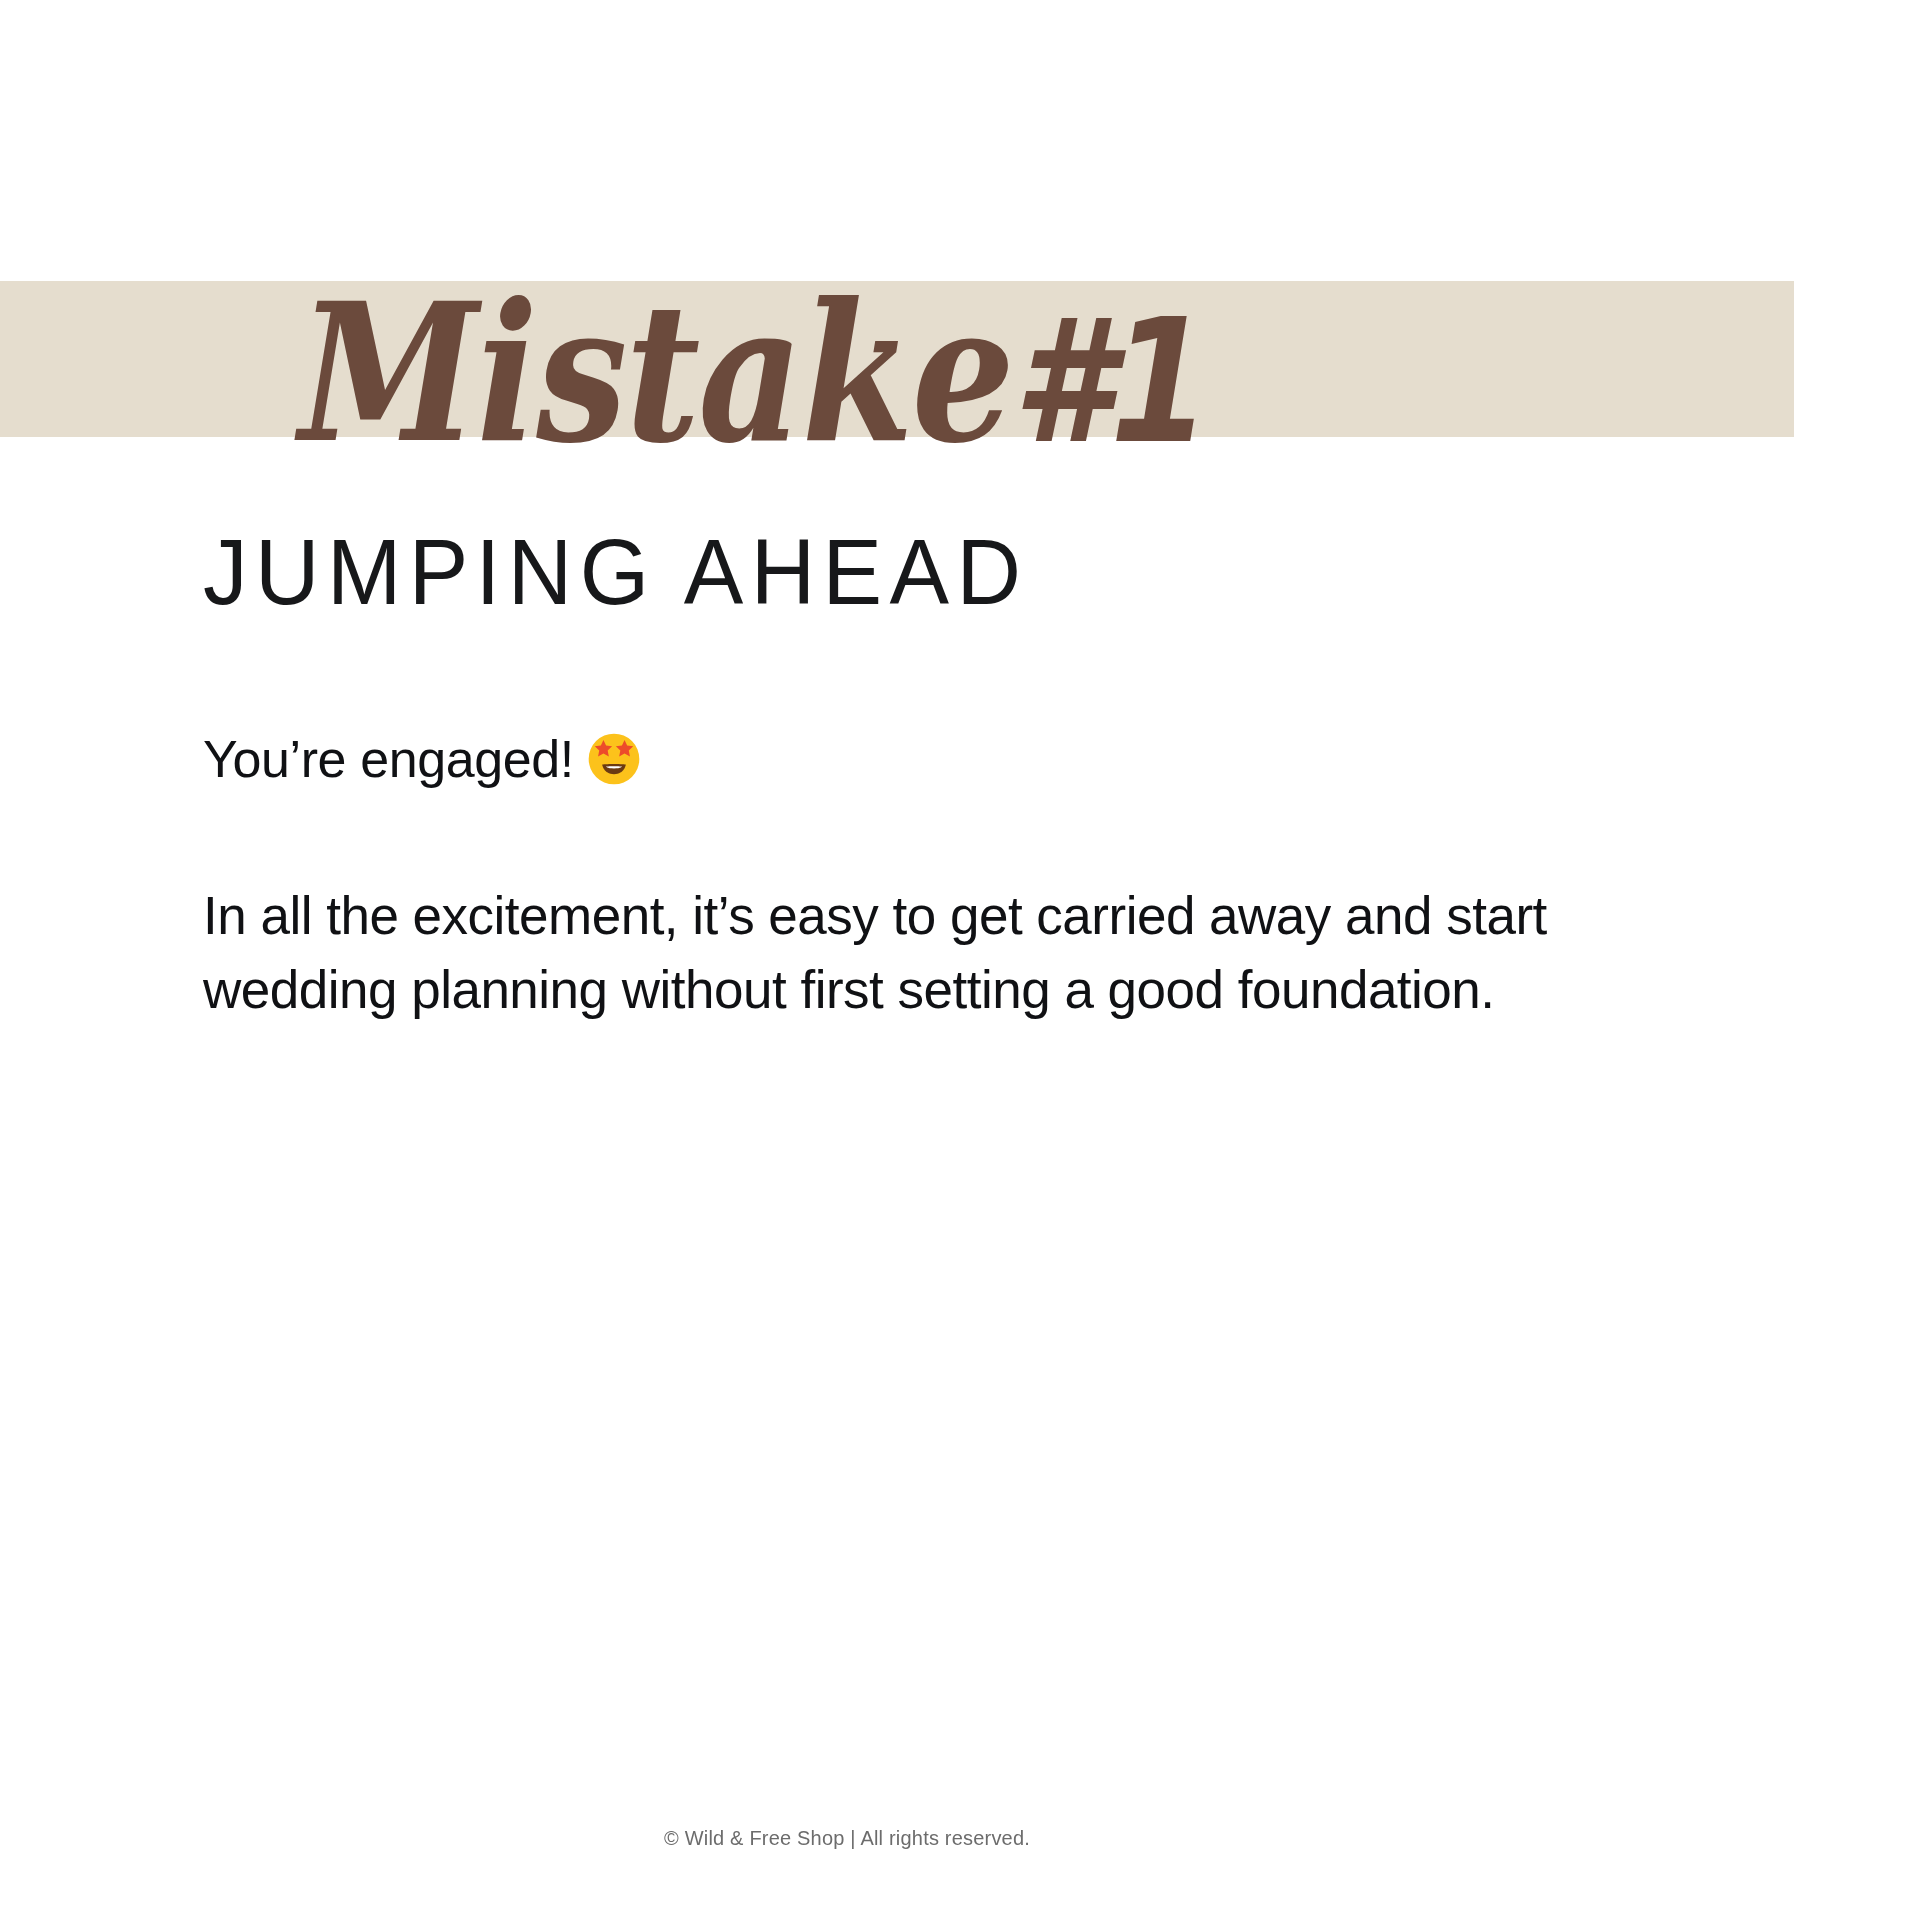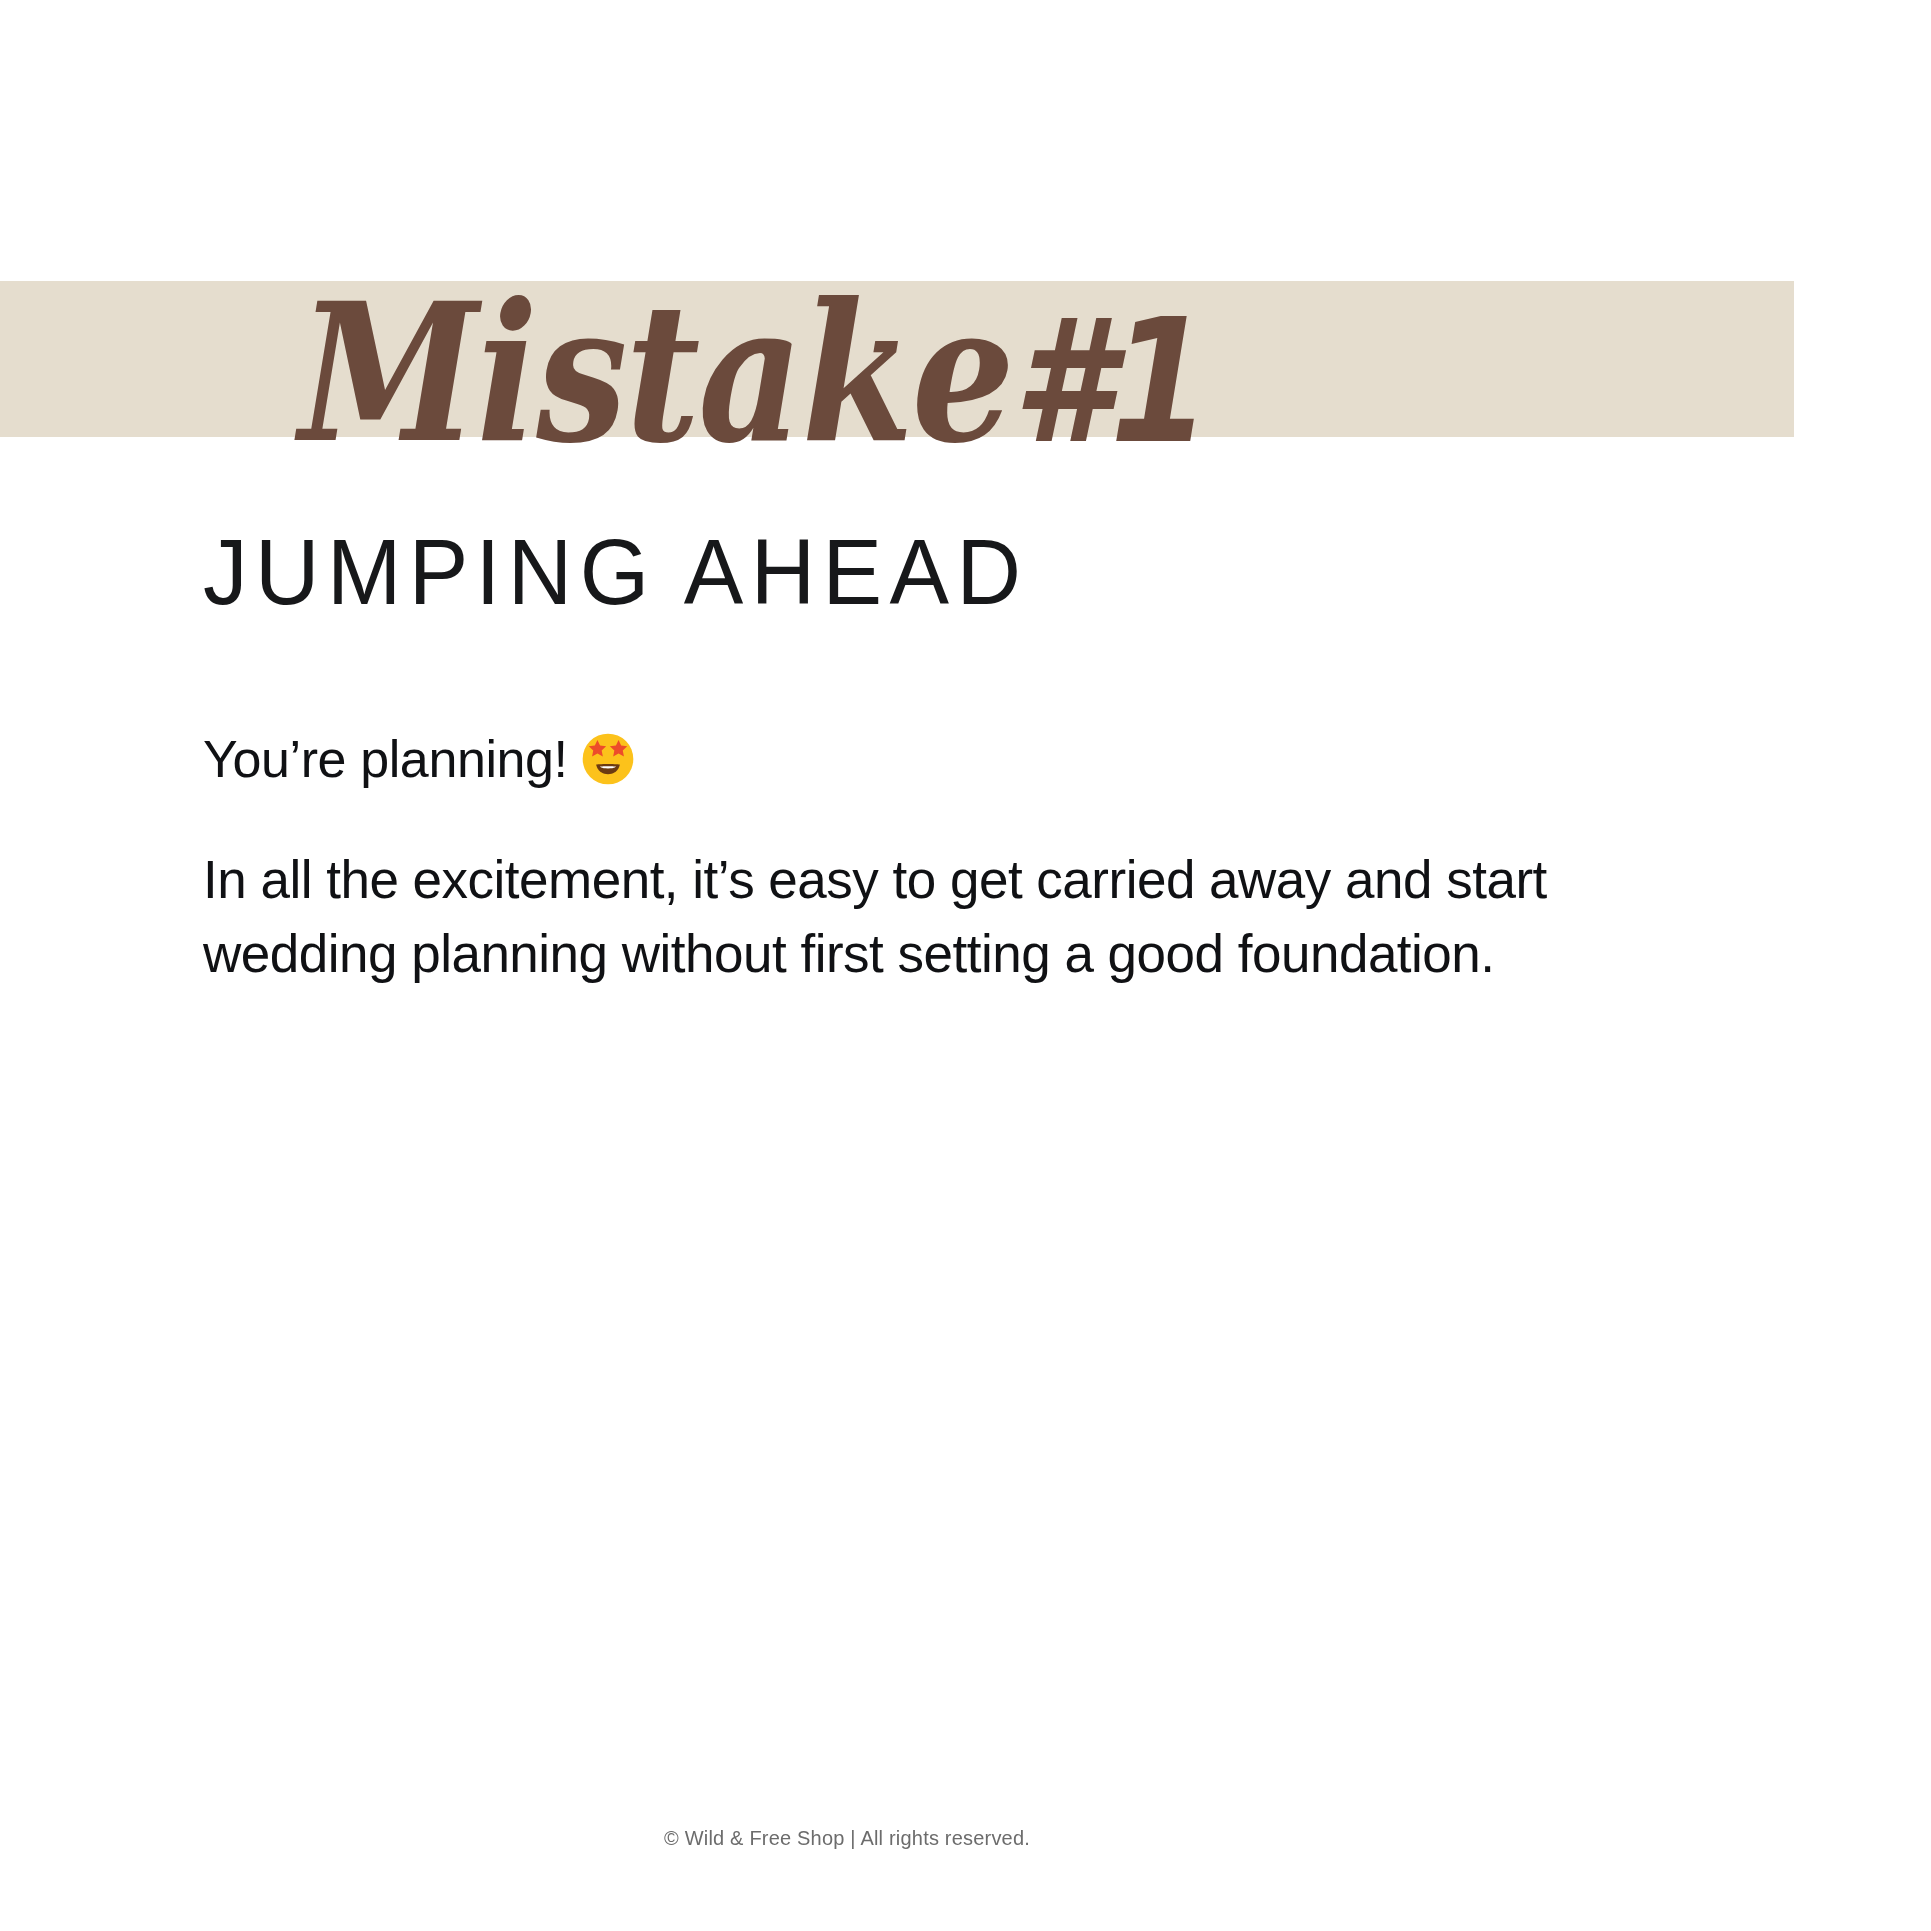--- a/index.html
+++ b/index.html
@@ -110,21 +110,21 @@
   }
 
   .para {
     font-family: "Liberation Sans", sans-serif;
     font-size: 53px;
     line-height: 1.40;
     color: #101114;
     letter-spacing: -0.5px;
     width: 1526px;
   }
-  .para-1 { margin-top: 49px; }
+  .para-1 { margin-top: 85px; }
   .para-2 { margin-top: 87px; }
 
   
   .footer {
     position: absolute;
     left: 0;
     top: 1827px;
     width: 1694px;
     text-align: center;
     font-family: "Liberation Sans", sans-serif;
@@ -144,21 +144,21 @@
       <span class="title-text">Mistake</span>
       <span class="title-text title-num">#1</span>
     </div>
   </div>
 
   <div class="content">
 
     <h1 class="heading">JUMPING AHEAD</h1>
 
     <div class="lede">
-      <span>You’re planning!</span>
+      <span>You’re engaged!</span>
       <span class="emoji-star">
         <svg viewBox="0 0 64 64" width="54" height="54" aria-hidden="true">
           <circle cx="32" cy="32" r="30" fill="#FCC21B"></circle>
           <path d="M32 38c8 0 14 .6 14 .6s-1.4 11.4-14 11.4S18 38.6 18 38.6 24 38 32 38z" fill="#6b3a12"></path>
           <path d="M32 40.5c5.4 0 9.6.4 9.6.4s-1 2.3-9.6 2.3-9.6-2.3-9.6-2.3 4.2-.4 9.6-.4z" fill="#ffffff"></path>
           <path d="M19.5 9.5l3.1 6.6 7.2.9-5.3 5 1.4 7.1-6.4-3.5-6.4 3.5 1.4-7.1-5.3-5 7.2-.9z" fill="#ED4C2A"></path>
           <path d="M44.5 9.5l3.1 6.6 7.2.9-5.3 5 1.4 7.1-6.4-3.5-6.4 3.5 1.4-7.1-5.3-5 7.2-.9z" fill="#ED4C2A"></path>
         </svg>
       </span>
     </div>

